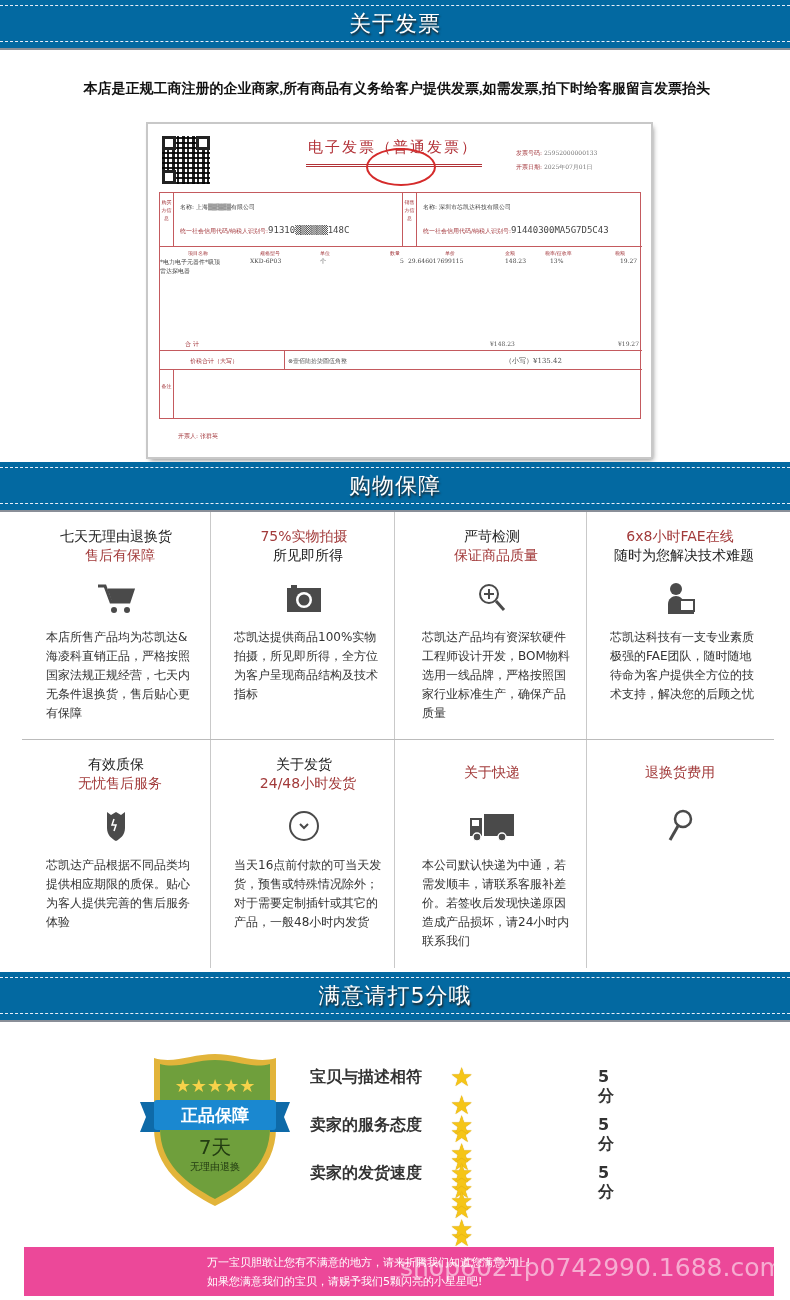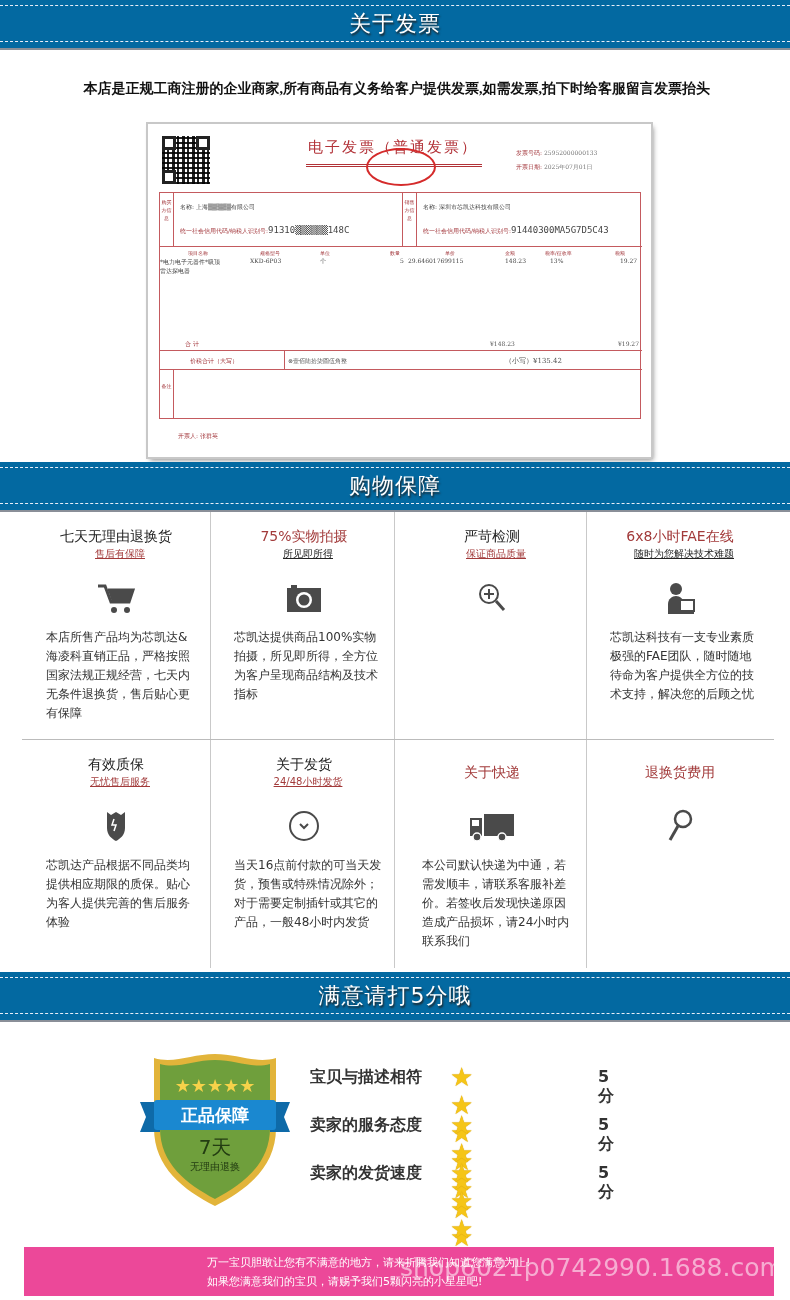--- a/index.html
+++ b/index.html
@@ -38,21 +38,21 @@
   .tot-line { position: absolute; left: 0; top: 157px; width: 482px; border-top: 1px solid #c45a5e; }
   .tot-line2 { position: absolute; left: 0; top: 176px; width: 482px; border-top: 1px solid #c45a5e; }
   .tot-l { position: absolute; top: 147px; font-size: 6px; color: #555; }
   .remark-side { position: absolute; left: 0; top: 176px; width: 14px; height: 50px; border-right: 1px solid #c45a5e; font-size: 5px; text-align: center; padding-top: 12px; line-height: 10px; }
   .drawer { position: absolute; left: 30px; top: 308px; font-size: 6px; color: #a2353a; }
 
   
   .grid { position: absolute; left: 22px; top: 512px; width: 752px; }
   .cell { position: absolute; width: 188px; height: 228px; text-align: center; }
   .cell .h1 { position: absolute; left: 0; right: 0; top: 16px; font-size: 14px; color: #222; }
-  .cell .h2 { position: absolute; left: 8px; right: 0; top: 35px; font-size: 10px; color: #222; text-decoration: underline; }
+  .cell .h2 { position: absolute; left: 8px; right: 0; top: 35px; font-size: 14px; color: #222; }
   .red { color: #a23a3a !important; }
   .cell .ico { position: absolute; left: 50%; top: 68px; width: 40px; height: 36px; margin-left: -20px; }
   .cell .body { position: absolute; left: 24px; right: 14px; top: 116px; text-align: left; font-size: 12px; line-height: 19px; color: #333; }
   .vdiv { position: absolute; top: 512px; width: 1px; height: 456px; background: #c9c9c9; }
   .hdiv { position: absolute; left: 22px; top: 739px; width: 752px; height: 1px; background: #bbb; }
 
   
   .badge { position: absolute; left: 140px; top: 1050px; width: 150px; height: 160px; }
   .rate-row { position: absolute; left: 310px; height: 30px; }
   .rate-label { position: absolute; left: 0; top: 4px; font-size: 16px; font-weight: bold; color: #333; width: 140px; }
@@ -165,20 +165,21 @@
     <div class="body">芯凯达提供商品100%实物拍摄，所见即所得，全方位为客户呈现商品结构及技术指标</div>
   </div>
   <div class="cell" style="left:376px;top:0">
     <div class="h1">严苛检测</div>
     <div class="h2 red">保证商品质量</div>
     <svg class="ico" viewBox="0 0 40 36">
         <circle cx="17" cy="14" r="9" fill="none" stroke="#4a4a4a" stroke-width="2"></circle>
         <path d="M17 9v10M12 14h10" stroke="#4a4a4a" stroke-width="2"></path>
         <path d="M24 21l8 9" stroke="#4a4a4a" stroke-width="3"></path>
       </svg>
+    <div class="body">芯凯达产品均有资深软硬件工程师设计开发，BOM物料选用一线品牌，严格按照国家行业标准生产，确保产品质量</div>
   </div>
   <div class="cell" style="left:564px;top:0">
     <div class="h1 red">6x8小时FAE在线</div>
     <div class="h2">随时为您解决技术难题</div>
     <svg class="ico" viewBox="0 0 40 36">
         <circle cx="16" cy="9" r="6" fill="#4a4a4a"></circle>
         <path d="M8 34v-10c0-5 4-8 8-8s8 3 8 8v10z" fill="#4a4a4a"></path>
         <rect x="20" y="20" width="14" height="11" fill="#fff" stroke="#4a4a4a" stroke-width="2"></rect>
         <rect x="20" y="32" width="14" height="2" fill="#4a4a4a"></rect>
       </svg>

